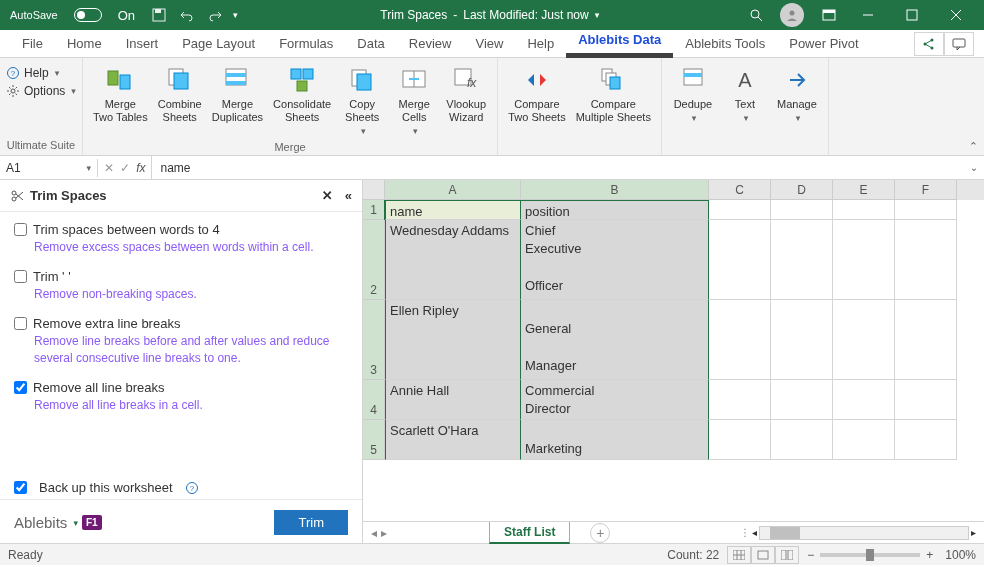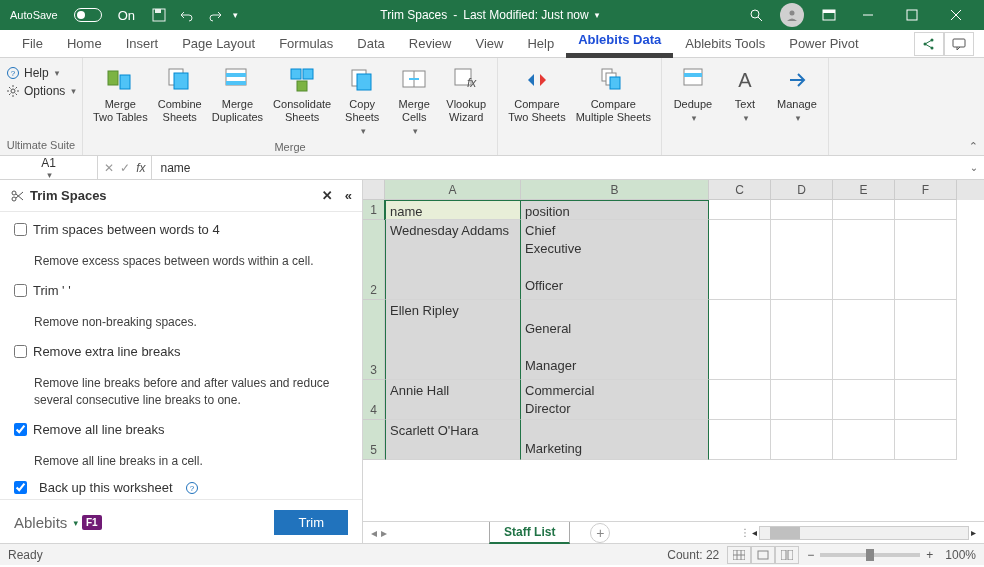--- a/index.html
+++ b/index.html
@@ -32,36 +32,36 @@
 .rgroup .btns { display: flex; gap: 2px; flex: 1; align-items: flex-start; }
 .rgroup-label { font-size: 11px; color: #666; padding: 2px 0; }
 .rbtn { display: flex; flex-direction: column; align-items: center; padding: 2px 4px; min-width: 50px; text-align: center; font-size: 11px; line-height: 1.2; gap: 2px; }
 .rbtn .ico { width: 32px; height: 32px; display: flex; align-items: center; justify-content: center; }
 .help-opts { display: flex; flex-direction: column; gap: 4px; align-items: flex-start; padding-top: 4px; }
 .help-opts .item { display: flex; align-items: center; gap: 4px; font-size: 12px; }
 .ribbon-collapse { position: absolute; right: 6px; bottom: 2px; font-size: 11px; color: #666; }
 
 
 .formulabar { height: 24px; display: flex; align-items: center; border-bottom: 1px solid #d4d4d4; }
-.namebox { width: 98px; border-right: 1px solid #d4d4d4; padding: 2px 6px; font-size: 12px; display: flex; align-items: center; justify-content: space-between; flex-direction: column; }
+.namebox { width: 98px; border-right: 1px solid #d4d4d4; padding: 2px 6px; font-size: 12px; display: flex; align-items: center; justify-content: space-between; }
 .fb-btns { display: flex; gap: 6px; padding: 0 6px; align-items: center; color: #999; border-right: 1px solid #d4d4d4; height: 100%; }
 .fb-input { flex: 1; padding: 2px 8px; font-size: 12px; }
 .fb-expand { width: 20px; text-align: center; color: #666; font-size: 10px; }
 
 
 .main { display: flex; height: 363px; }
 
 
 .taskpane { width: 363px; border-right: 1px solid #d4d4d4; display: flex; flex-direction: column; background: #fff; }
 .tp-header { padding: 8px 10px; display: flex; align-items: center; gap: 6px; font-size: 13px; font-weight: 600; border-bottom: 1px solid #e8e8e8; }
 .tp-header .spacer { flex: 1; }
 .tp-body { padding: 10px 14px; flex: 1; overflow: auto; }
 .tp-check { margin-bottom: 14px; }
 .tp-check label { display: flex; align-items: center; gap: 6px; font-size: 13px; color: #333; }
-.tp-check .desc { font-size: 12px; color: #404040; margin-left: 20px; margin-top: 16px; line-height: 1.35; }
+.tp-check .desc { font-size: 12px; color: #8b5cf6; margin-left: 20px; margin-top: 2px; line-height: 1.35; }
 .tp-footer { padding: 10px 14px 8px 14px; display: flex; align-items: center; justify-content: space-between; border-top: 1px solid #e8e8e8; }
 .tp-brand { font-size: 15px; color: #666; display: flex; align-items: center; gap: 4px; }
 .tp-brand .f1 { background: #701a75; color: #fff; font-size: 10px; padding: 2px 4px; border-radius: 2px; font-weight: bold; }
 .trim-btn { background: #2173bd; color: #fff; border: none; padding: 5px 24px; font-size: 13px; cursor: pointer; }
 
 
 .gridwrap { flex: 1; display: flex; flex-direction: column; }
 .grid { flex: 1; overflow: auto; font-size: 13px; color: #333; position: relative; }
 .cols { display: flex; position: sticky; top: 0; background: #e6e6e6; }
 .corner { width: 22px; height: 20px; background: #e6e6e6; border-right: 1px solid #ccc; border-bottom: 1px solid #ccc; }

